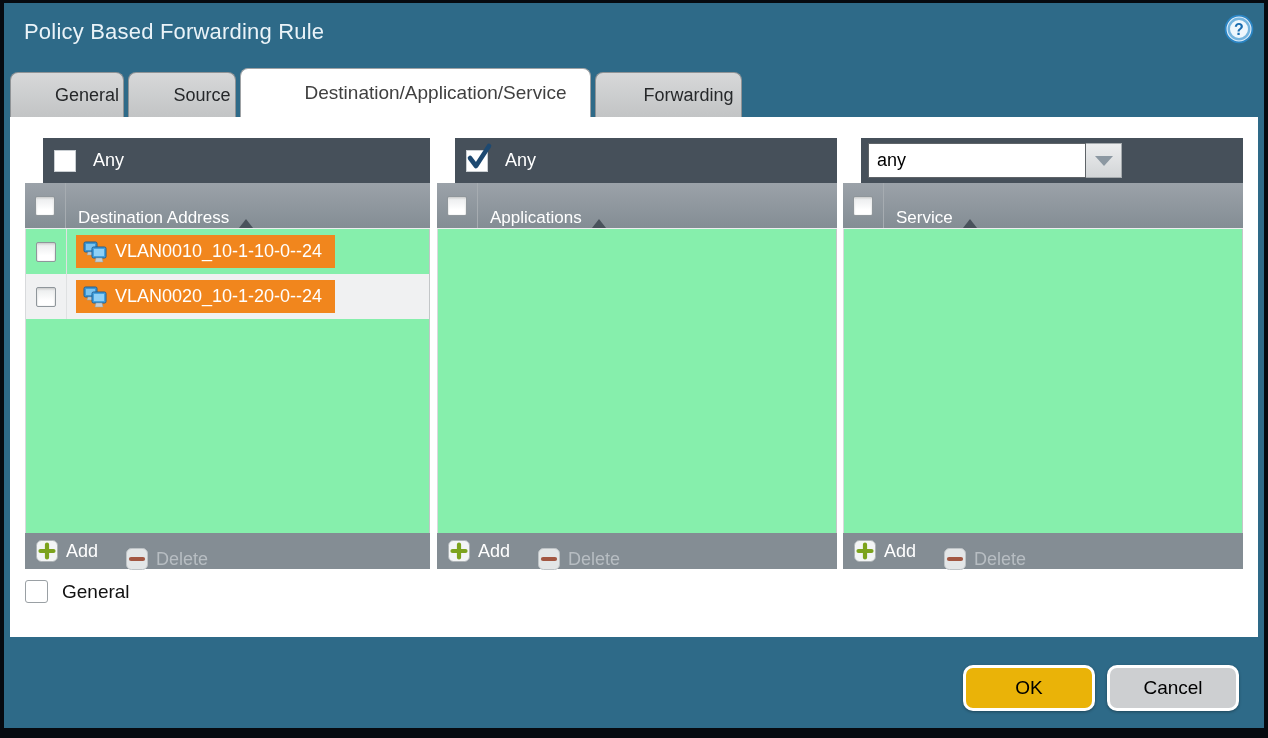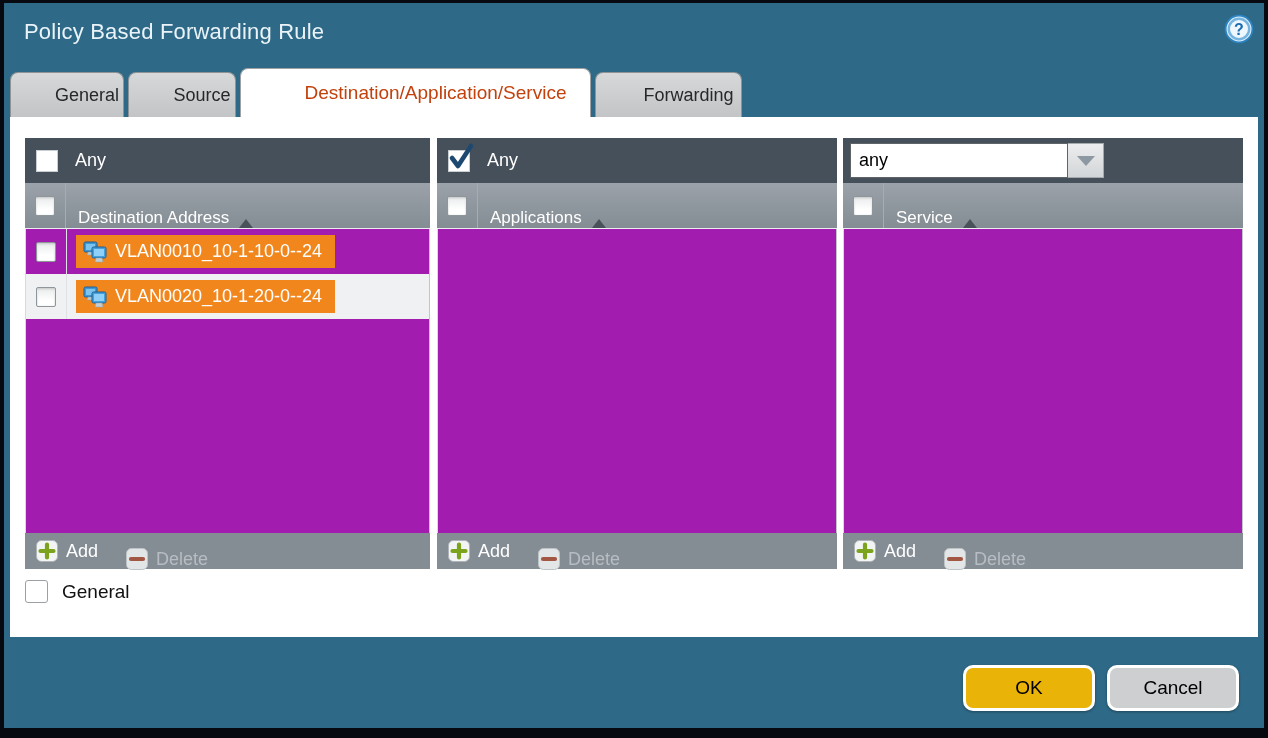--- a/index.html
+++ b/index.html
@@ -22,31 +22,31 @@
   
   .tabs { position:absolute; left:6px; top:65px; height:49px; display:flex; align-items:flex-end; gap:4px; }
   .tab {
     box-sizing:border-box; height:45px; display:flex; align-items:center; justify-content:center;
     background:linear-gradient(#d7d8d9,#c2c4c5);
     border:1px solid #8F9396; border-bottom:none; border-radius:8px 8px 0 0;
     font-size:18px; color:#26282a; cursor:pointer; white-space:nowrap;padding-left:40px;
   }
   .tab-general { width:114px; } .tab-source { width:108px; }
   .tab-dest { width:351px; } .tab-fwd { width:147px; }
-  .tab.active { height:49px; background:#ffffff; font-size:19px; color:#c2410c; border-color:#9FA2A5; }
+  .tab.active { height:49px; background:#ffffff; font-size:19px; color:#404040; border-color:#9FA2A5; }
 
   
   .content { position:absolute; left:6px; top:114px; width:1248px; height:520px; background:#fff; }
 
   .panel { position:absolute; top:21px; height:431px; display:flex; flex-direction:column; }
   .p1 { left:15px;  width:405px; }
   .p2 { left:427px; width:400px; }
   .p3 { left:833px; width:400px; }
 
-  .bar-any { height:45px; flex:none; background:#46505A; display:flex; align-items:center; padding-left:11px; }
+  .bar-any { height:45px; flex:none; background:#46505A; display:flex; align-items:center; padding-left:11px;margin-left:18px; }
   .any-label { color:#fff; font-size:18px; margin-left:17px; }
 
   .cb { box-sizing:border-box; cursor:pointer; }
   .cb.plain { width:22px; height:22px; background:#fff; border:1px solid #c9ced2; position:relative; flex:none; }
   .cb.plain .check { position:absolute; left:-2px; top:-7px; overflow:visible; }
 
   .col-header {
     height:45px; flex:none; display:flex; align-items:flex-end;
     background:linear-gradient(#9BA2A9,#848D94); border-bottom:1px solid #eceeef;
   }
@@ -58,21 +58,21 @@
   .col-title { color:#fff; font-size:17px; margin-left:12px; cursor:pointer; }
   .tri-up { width:0; height:0; border-left:7px solid transparent; border-right:7px solid transparent;
             border-bottom:9px solid #49525B; margin-left:10px; }
 
   .cb.three-d {
     width:20px; height:20px; border:1px solid #8f969b; border-radius:2px;
     background:linear-gradient(#e9ebec, #ffffff 70%);
     box-shadow: inset 0 1px 2px rgba(0,0,0,.22), inset 0 0 0 1px #fafbfb;
   }
 
-  .body { flex:1; background:#a21caf; border-left:1px solid #d8dadc; border-right:1px solid #c3c6c8; overflow:hidden; }
+  .body { flex:1; background:#86efac; border-left:1px solid #d8dadc; border-right:1px solid #c3c6c8; overflow:hidden; }
   .row { height:45px; display:flex; align-items:center; }
   .row.striped { background:#F0F1F2; }
   .chip {
     margin-left:9px; height:33px; background:#F1861D; display:flex; align-items:center;
     padding:0 13px 0 7px; gap:8px; color:#fff; font-size:18px; cursor:pointer; white-space:nowrap;
   }
 
   .pfooter { height:36px; flex:none; background:#848D94; display:flex; align-items:center; padding-left:11px; gap:28px; }
   .fbtn { display:flex; align-items:center; gap:8px; font-size:18px; cursor:pointer; }
   .fbtn.add { color:#fff; }

